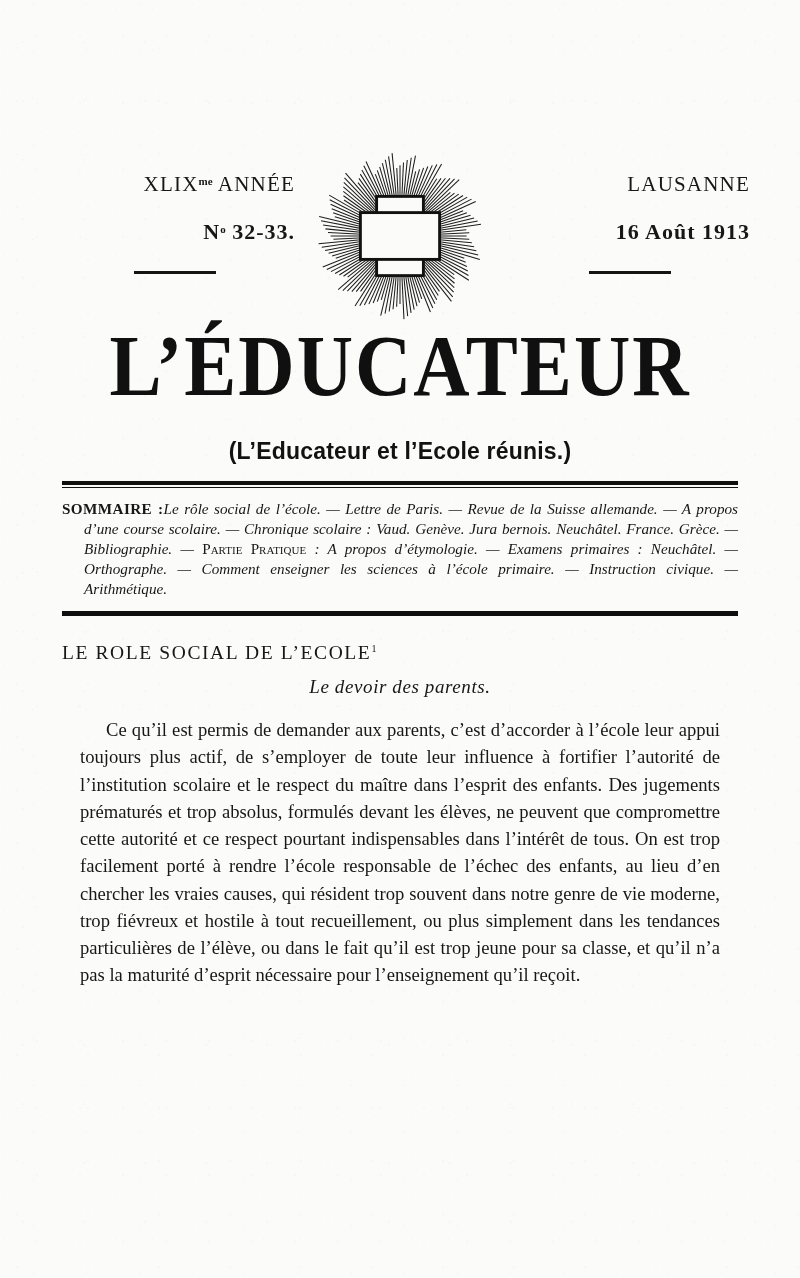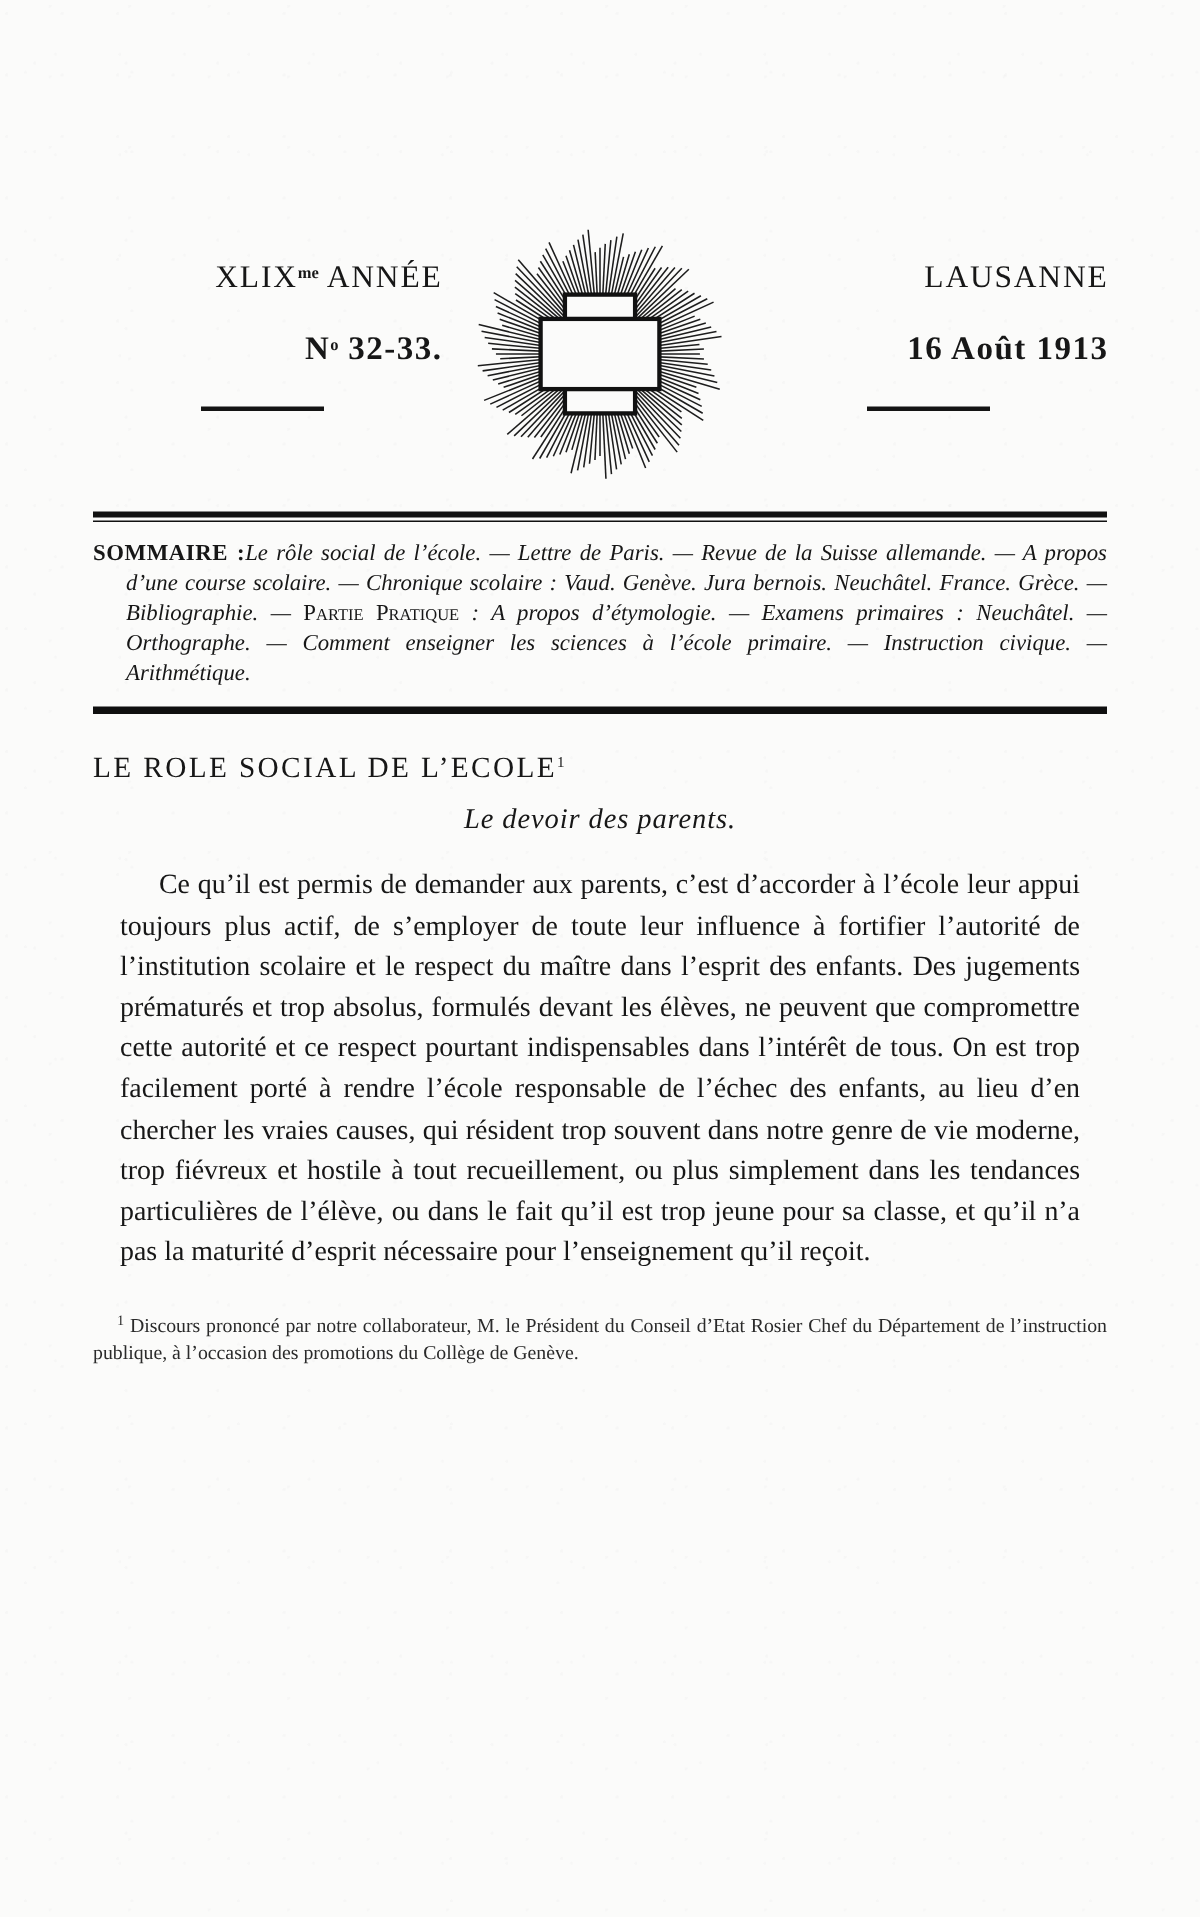--- a/index.html
+++ b/index.html
@@ -47,21 +47,21 @@
     position: relative;
     height: 185px;
     margin-top: 140px;
   }
   .mast-col {
     position: absolute;
     text-align: right;
     font-family: "Liberation Serif", serif;
   }
   .mast-left  { left: 55px;  width: 240px; top: 32px; }
-  .mast-right { right: 61px; width: 240px; top: 32px; }
+  .mast-right { right: 50px; width: 240px; top: 32px; }
 
   .mast-line1 {
     font-size: 21px;
     letter-spacing: 1.2px;
     white-space: nowrap;
   }
   .mast-line2 {
     font-size: 22px;
     font-weight: bold;
     letter-spacing: 1px;
@@ -361,35 +361,36 @@
       </svg>
     </div>
 
     <div class="mast-col mast-right">
       <div class="mast-line1">LAUSANNE</div>
       <div class="mast-line2">16 Août 1913</div>
       <div class="mast-rule"></div>
     </div>
   </div>
 
+  <div class="title-wrap">
+    <div class="bigtitle">L’ÉDUCATEUR</div>
+    <div class="subtitle">(L’Educateur et l’Ecole réunis.)</div>
+  </div>
 
   <div class="rule-double"></div>
 
   <div class="sommaire">
     <span class="lead"></span><span class="som-label">SOMMAIRE :</span><span class="som-body">Le rôle social de l’école. — Lettre de Paris. — Revue de la Suisse allemande. — A propos d’une course scolaire. — Chronique scolaire : Vaud. Genève. Jura bernois. Neuchâtel. France. Grèce. — Bibliographie. — </span><span class="smallcaps">Partie Pratique</span><span class="som-body"> : A propos d’étymologie. — Examens primaires : Neuchâtel. — Orthographe. — Comment enseigner les sciences à l’école primaire. — Instruction civique. — Arithmétique.</span>
   </div>
 
   <div class="rule-thick"></div>
 
   <div class="article">
     <h1 class="art-title"><span>LE ROLE SOCIAL DE L’ECOLE</span><sup>1</sup></h1>
     <div class="art-sub">Le devoir des parents.</div>
 
     <div class="body-text">
       <p>Ce qu’il est permis de demander aux parents, c’est d’accorder à l’école leur appui toujours plus actif, de s’employer de toute leur influence à fortifier l’autorité de l’institution scolaire et le respect du maître dans l’esprit des enfants. Des jugements prématurés et trop absolus, formulés devant les élèves, ne peuvent que compromettre cette autorité et ce respect pourtant indispensables dans l’intérêt de tous. On est trop facilement porté à rendre l’école responsable de l’échec des enfants, au lieu d’en chercher les vraies causes, qui résident trop souvent dans notre genre de vie moderne, trop fiévreux et hostile à tout recueillement, ou plus simplement dans les tendances particulières de l’élève, ou dans le fait qu’il est trop jeune pour sa classe, et qu’il n’a pas la maturité d’esprit nécessaire pour l’enseignement qu’il reçoit.</p>
     </div>
   </div>
 
-  <div class="footnote">
-    <p><sup>1</sup> <span>Discours prononcé par notre collaborateur, M. le Président du Conseil d’Etat Rosier Chef du Département de l’instruction publique, à l’occasion des promotions du Collège de Genève.</span></p>
-  </div>
 
 </div>
 
 </body></html>

